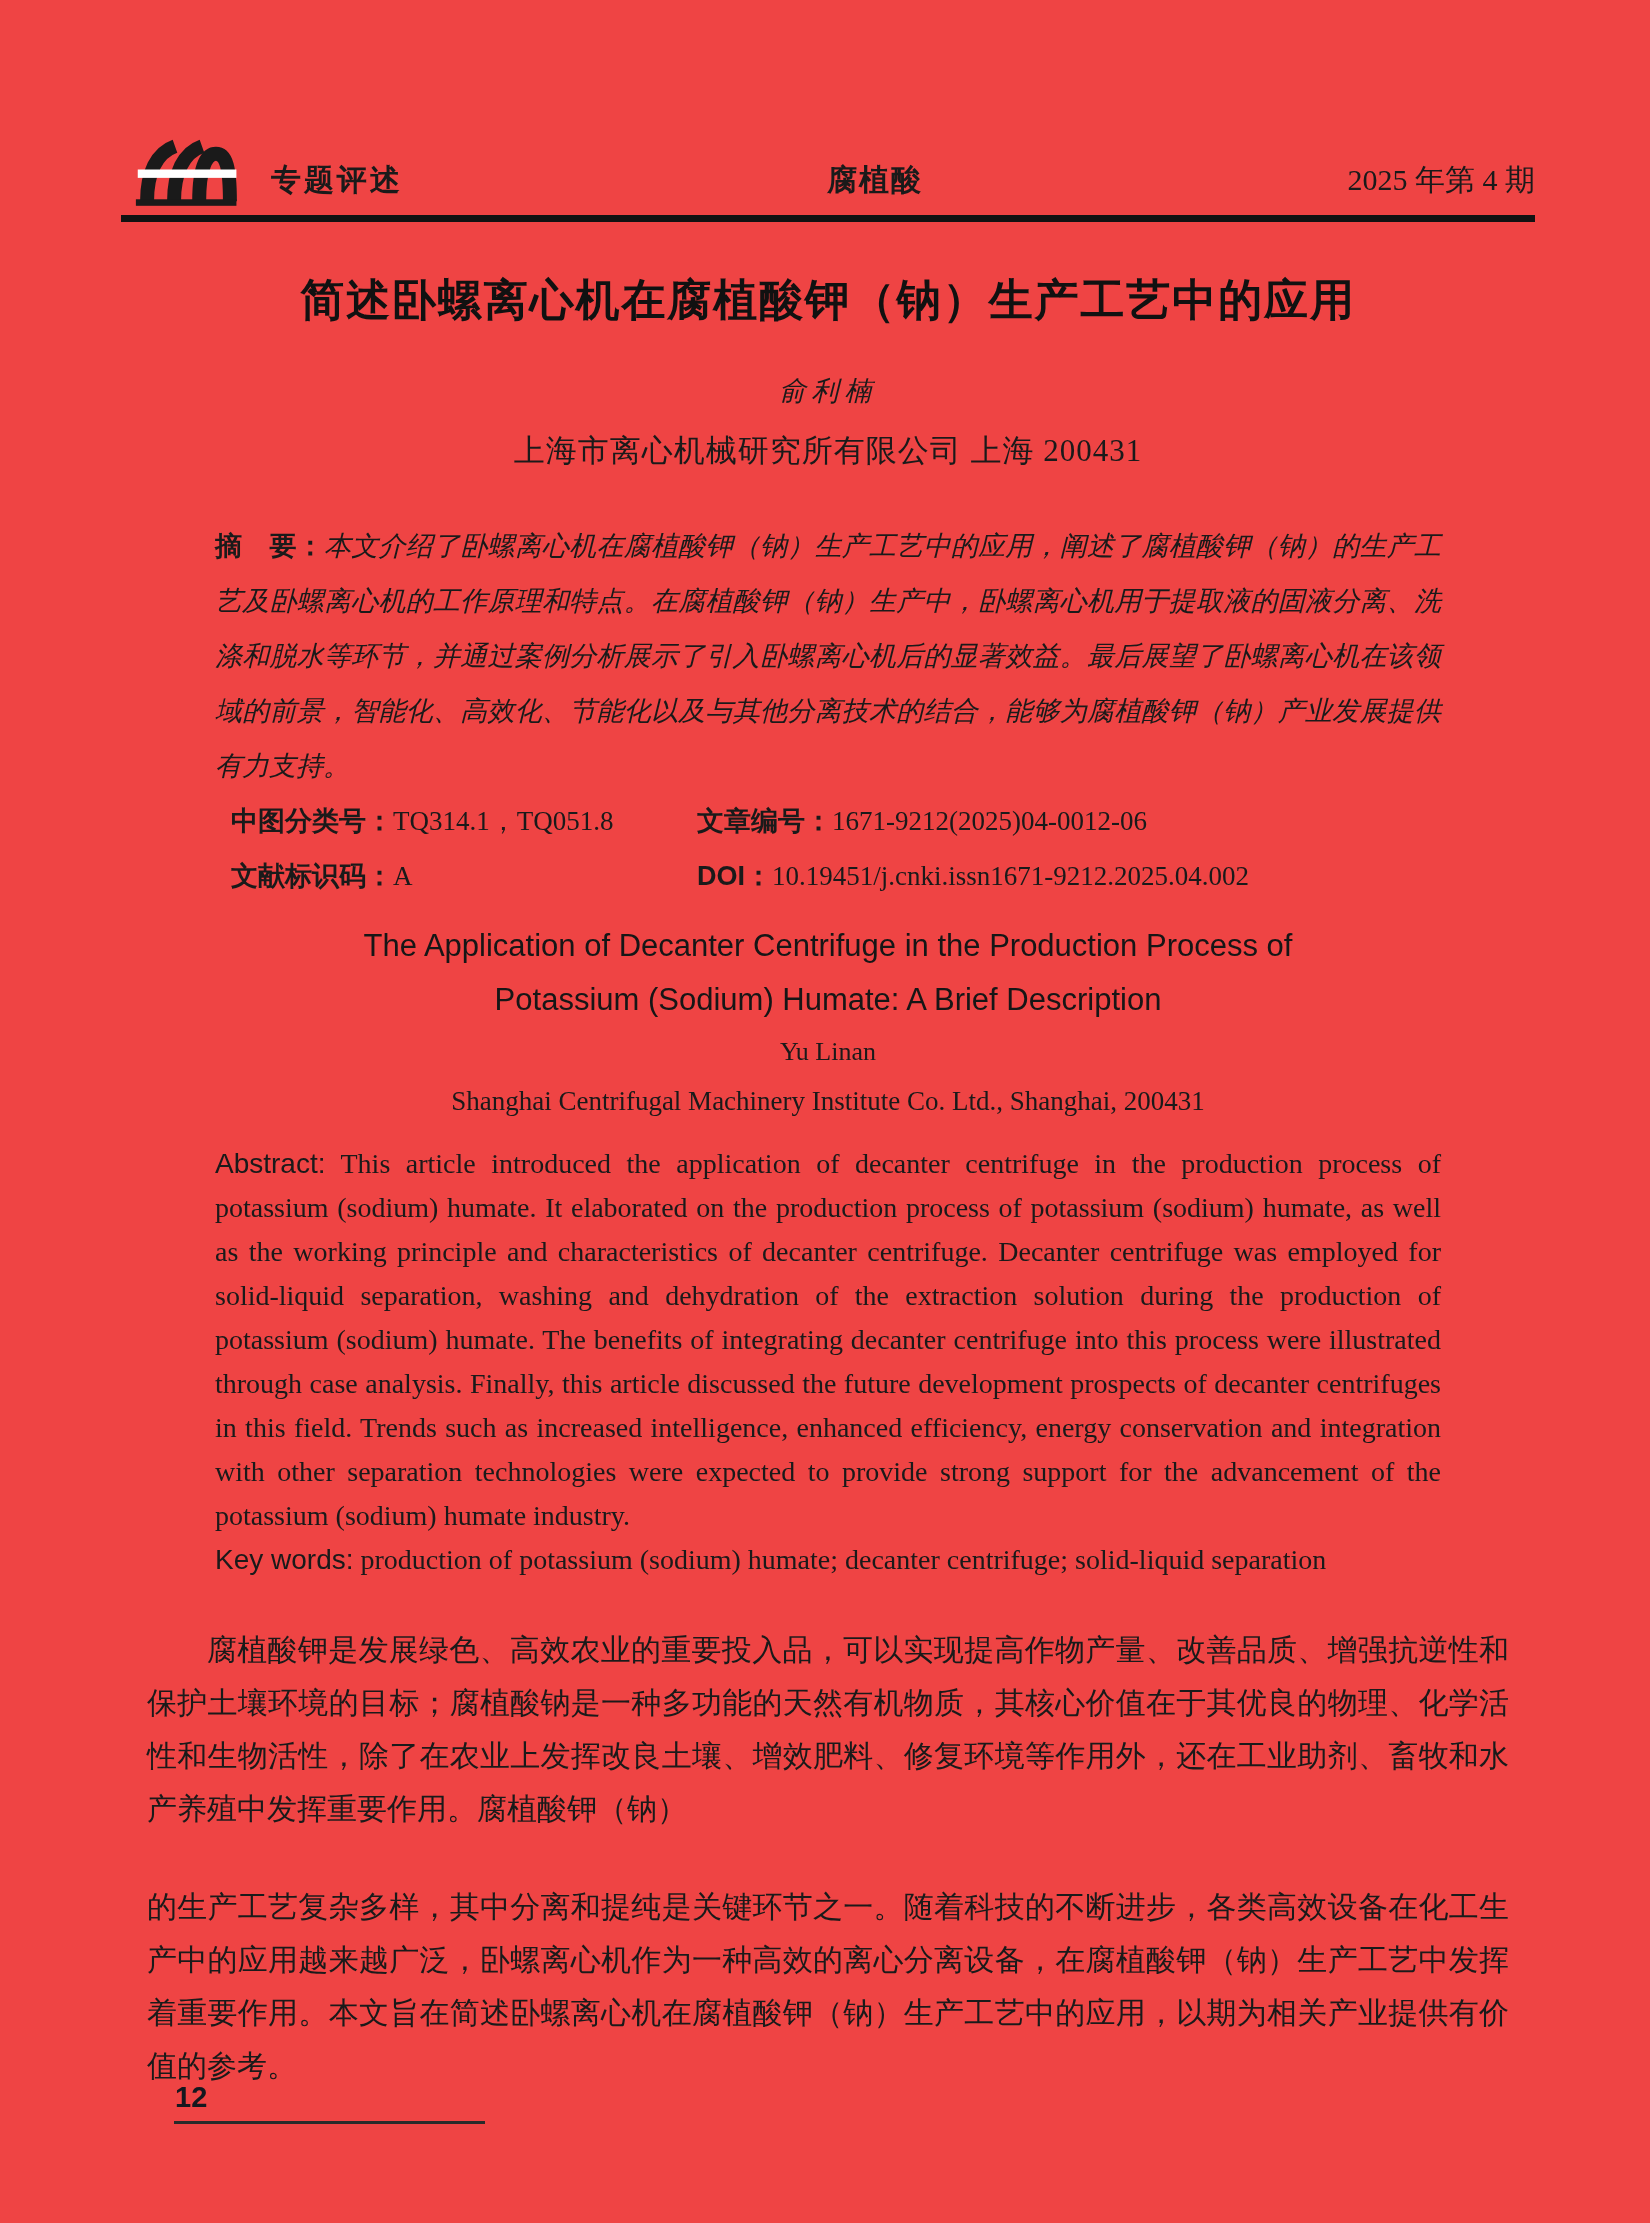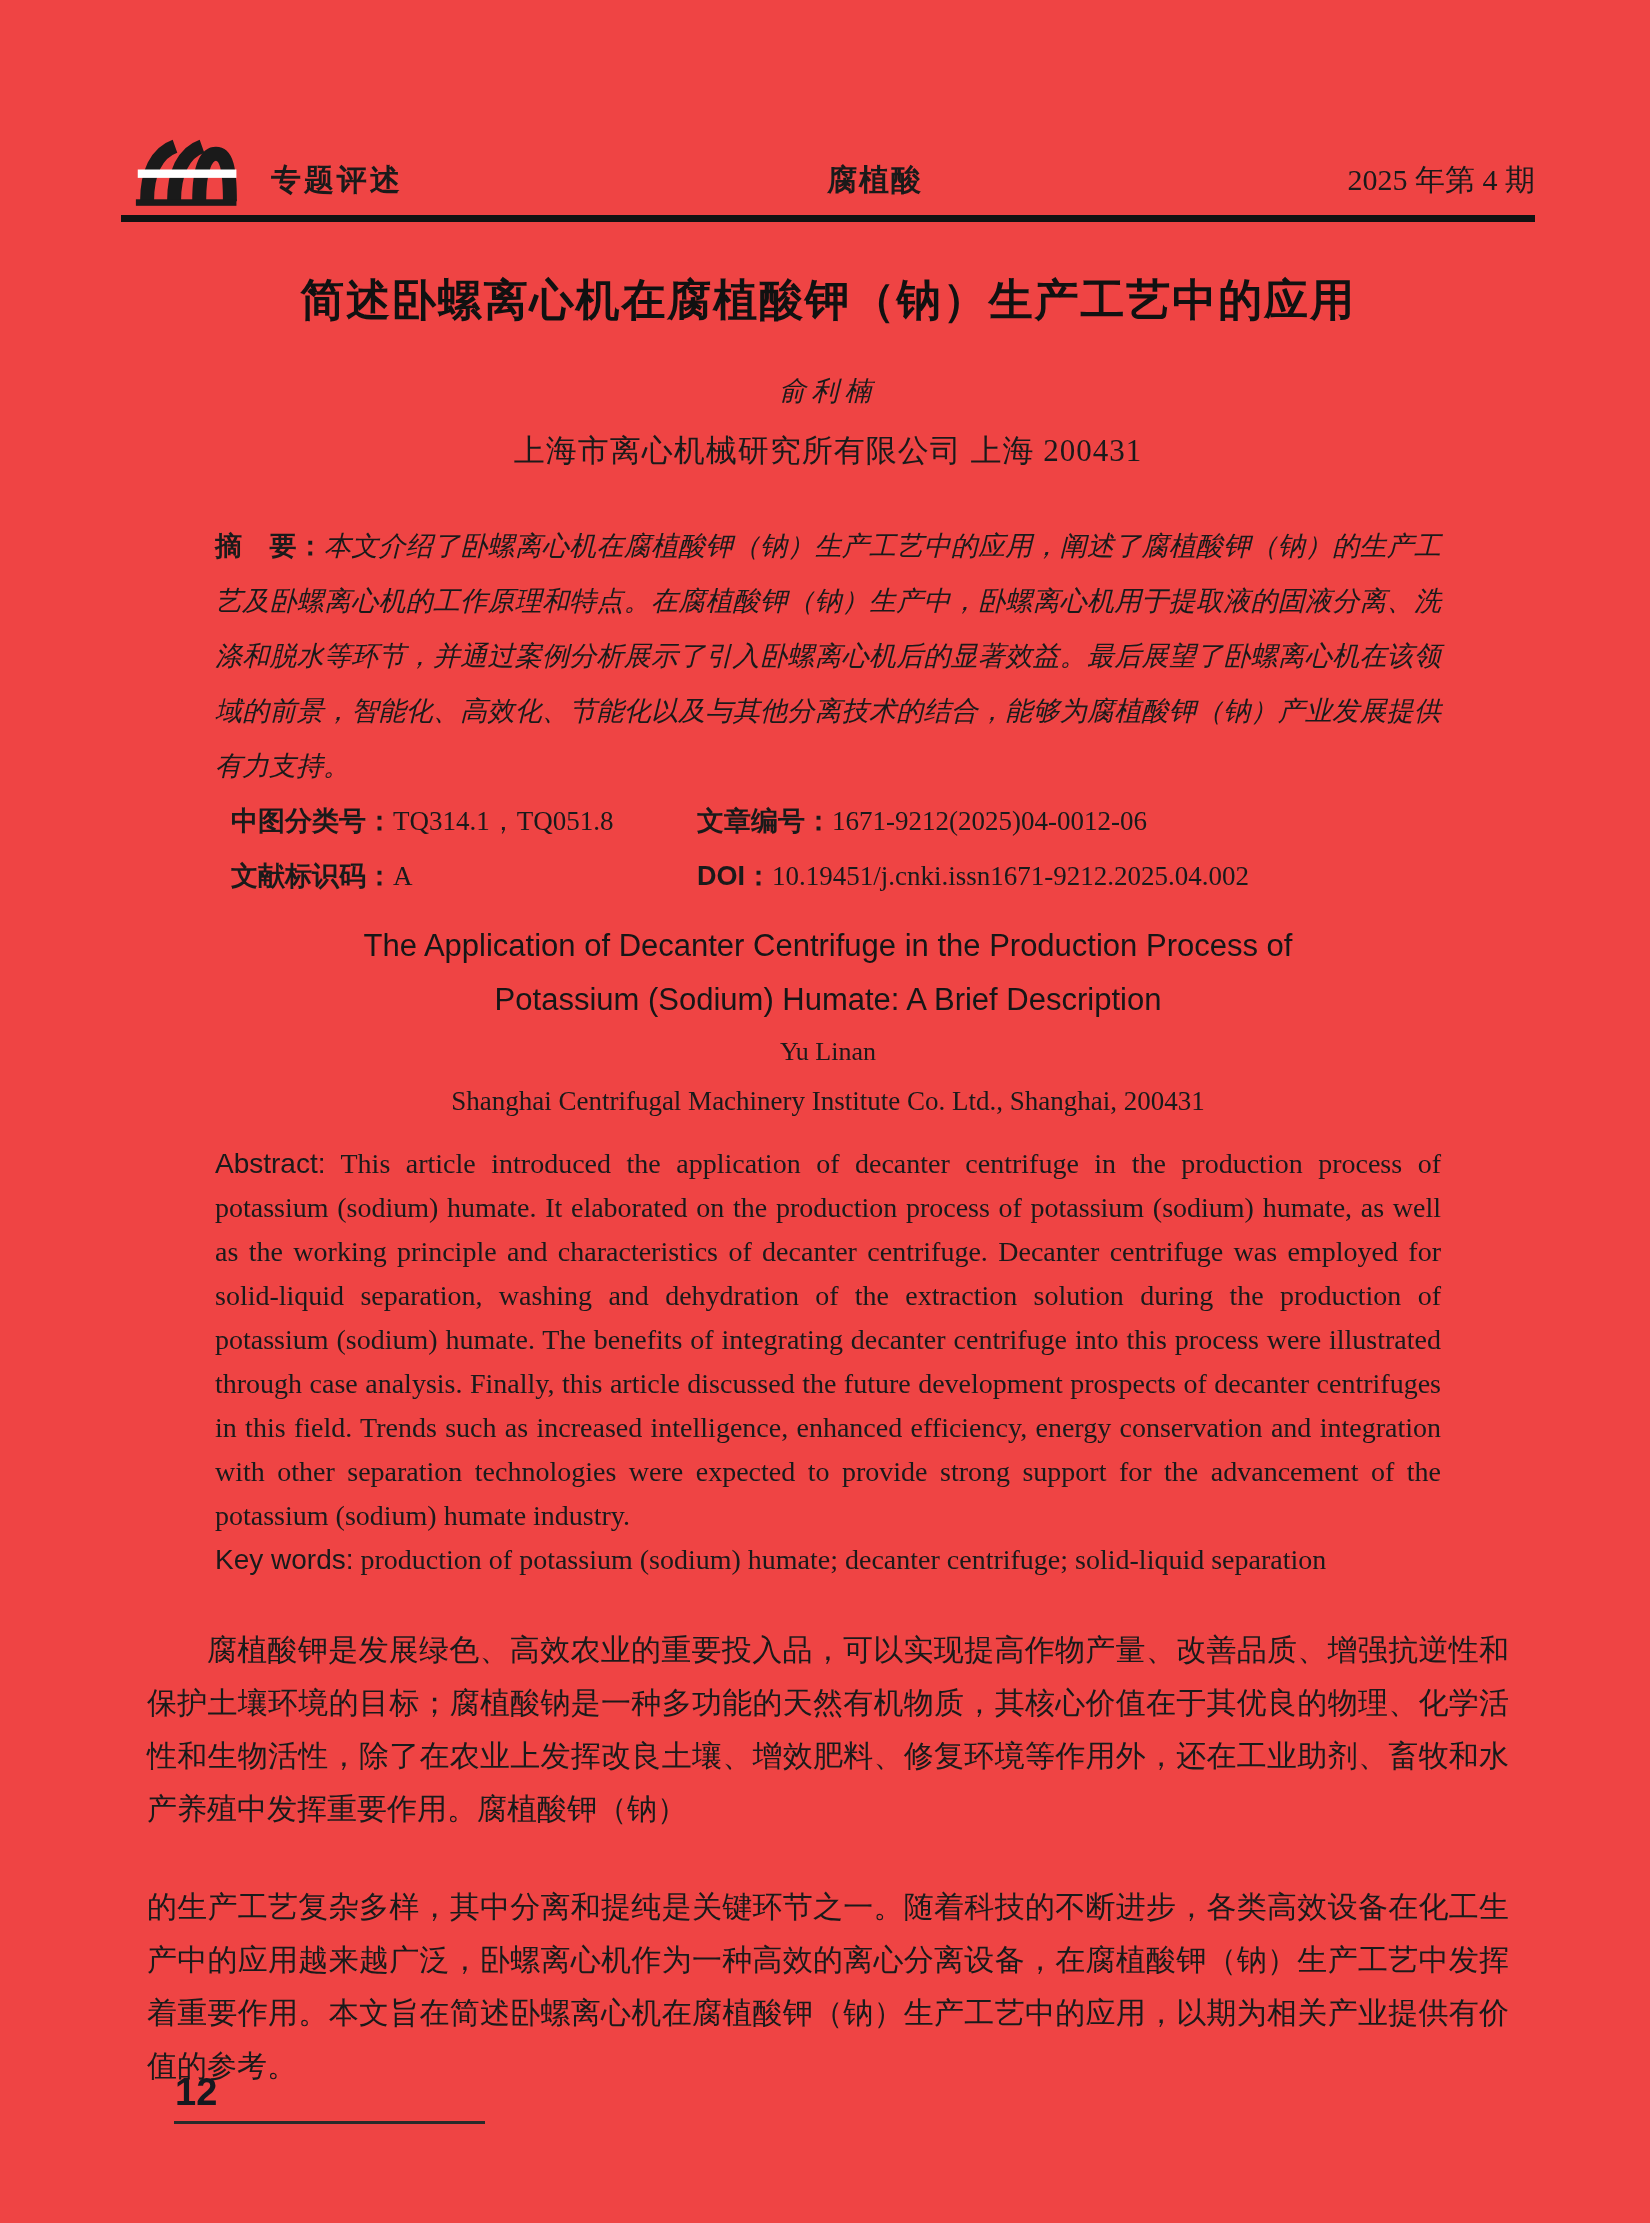--- a/index.html
+++ b/index.html
@@ -138,21 +138,21 @@
     background: #2a2a2a;
   }
 
   
   .page-number {
     position: absolute;
     left: 175px;
     bottom: 109px;
     font-family: "Liberation Sans", sans-serif;
     font-weight: 700;
-    font-size: 38px;
+    font-size: 29px;
     color: #15181f;
   }
 </style>
 </head>
 <body>
 
 <div class="page">
   <div class="content">
 
     <header class="header">

